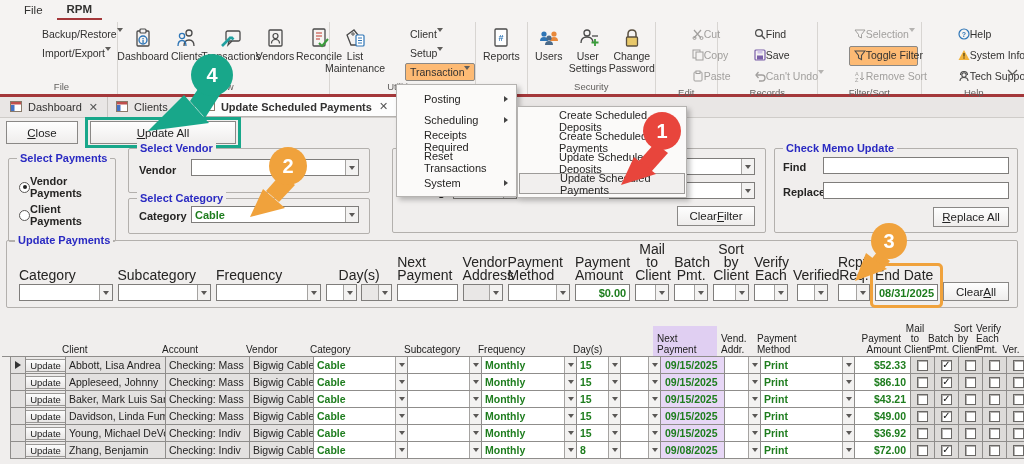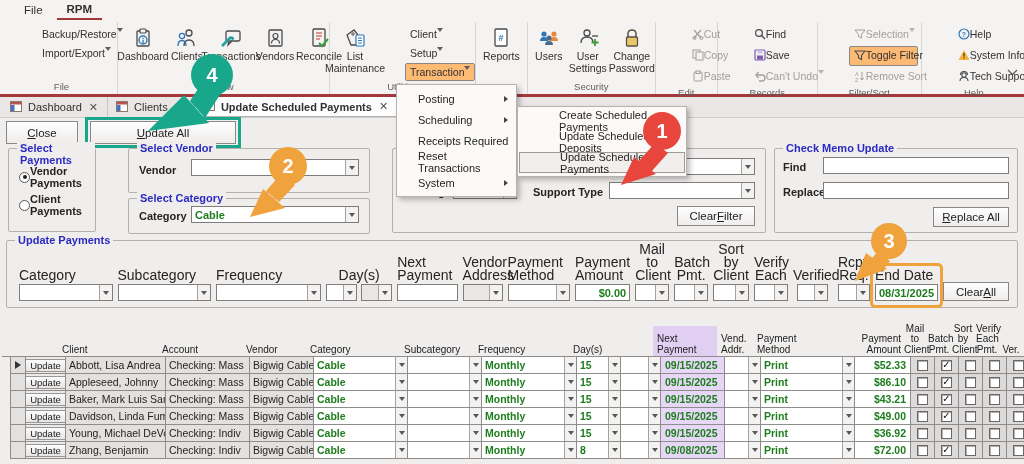--- a/index.html
+++ b/index.html
@@ -98,21 +98,21 @@
   .gc.amt { background:#fff; font-size:10.5px; justify-content:flex-end; padding:0 4px; }
   .gc.cbcell { background:#dddbd9; justify-content:center; }
   .cb { width:11px; height:11px; background:#fff; border:1px solid #6a6866; box-shadow:inset 1px 1px 0 #b5b3b1; display:flex; align-items:center; justify-content:center; font-size:10px; line-height:10px; color:#111; }
   .cb.on::after { content:"\2713"; font-weight:bold; }
   .tri-right { width:0; height:0; border-top:4px solid transparent; border-bottom:4px solid transparent; border-left:6px solid #333; }
 
   
   .menu { position:absolute; background:#fbfaf9; border:1px solid #b5b3b1; box-shadow:3px 3px 5px rgba(0,0,0,.25); z-index:40; padding:3px 1px; }
   #menu-transaction { left:396px; top:84px; width:121px; }
   #menu-scheduling { left:517px; top:106px; width:170px; }
-  .mi { height:21px; display:flex; align-items:center; font-size:11px; color:#252423; padding:0 6px 0 20px; position:relative; }
+  .mi { height:21px; display:flex; align-items:center; font-size:11px; color:#252423; padding:0 6px 0 26px; position:relative; }
   #menu-scheduling .mi { padding-left:40px; }
   .mi .subarrow { position:absolute; right:7px; width:0; height:0; border-top:3.5px solid transparent; border-bottom:3.5px solid transparent; border-left:4.5px solid #444; }
   .mi.hot { border:1px solid #9d9b99; background:#f1efee; }
 
   
   #ann-svg { position:absolute; left:0; top:0; width:1024px; height:464px; z-index:60; pointer-events:none; }
   .ann-circle { position:absolute; border-radius:50%; color:#fff; font-weight:bold; display:flex; align-items:center; justify-content:center; z-index:61; pointer-events:none; font-size:20px; }
   .teal-bg { background:#18a78a; }
   .orange-bg { background:#f0a23c; }
   .red-bg { background:#e8453c; }
@@ -444,21 +444,21 @@
       </button>
     <div id="updateall-wrap">
       <button class="btn" id="updateall-btn">
           <span></span>
           <span class="key">U</span>
           <span>pdate All</span>
         </button>
       <div id="updateall-hl"></div>
     </div>
 
-    <div class="groupbox" style="left:8px;top:30px;width:88px;height:84px">
+    <div class="groupbox" style="left:8px;top:40px;width:108px;height:84px">
       <div class="gtitle">Select Payments</div>
       <div class="radio-row" style="position:absolute;left:10px;top:16px">
         <span class="radio sel"></span>
         <span class="flabel">Vendor Payments</span>
       </div>
       <div class="radio-row" style="position:absolute;left:10px;top:44px">
         <span class="radio"></span>
         <span class="flabel">Client Payments</span>
       </div>
     </div>
@@ -1027,20 +1027,23 @@
     <div class="mi">
         <span>Reset Transactions</span>
       </div>
     <div class="mi">
         <span>System</span>
         <span class="subarrow"></span>
       </div>
   </div>
   <div class="menu" id="menu-scheduling">
     <div class="mi">
+        <span>Create Scheduled Deposits</span>
+      </div>
+    <div class="mi">
         <span>Create Scheduled Payments</span>
       </div>
     <div class="mi">
         <span>Update Scheduled Deposits</span>
       </div>
     <div class="mi hot">
         <span>Update Scheduled Payments</span>
       </div>
   </div>
 

